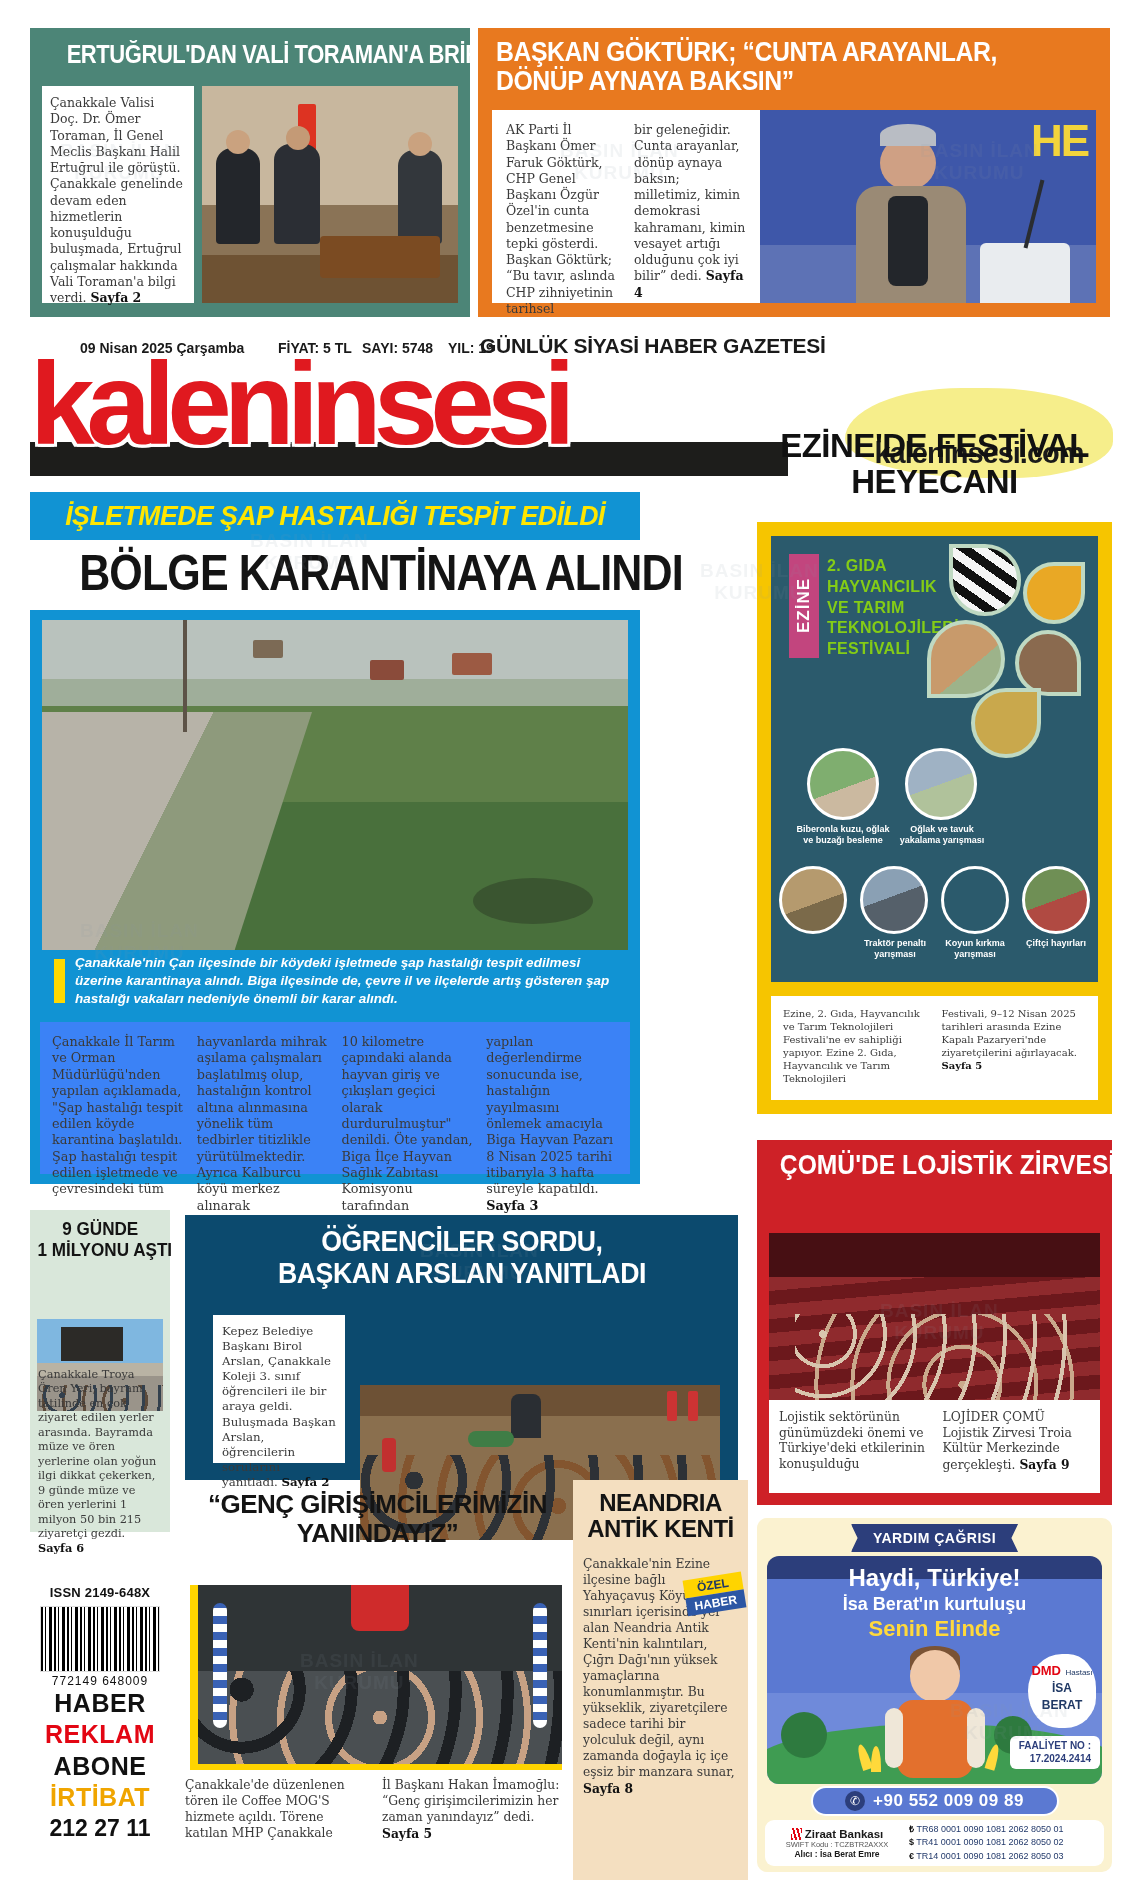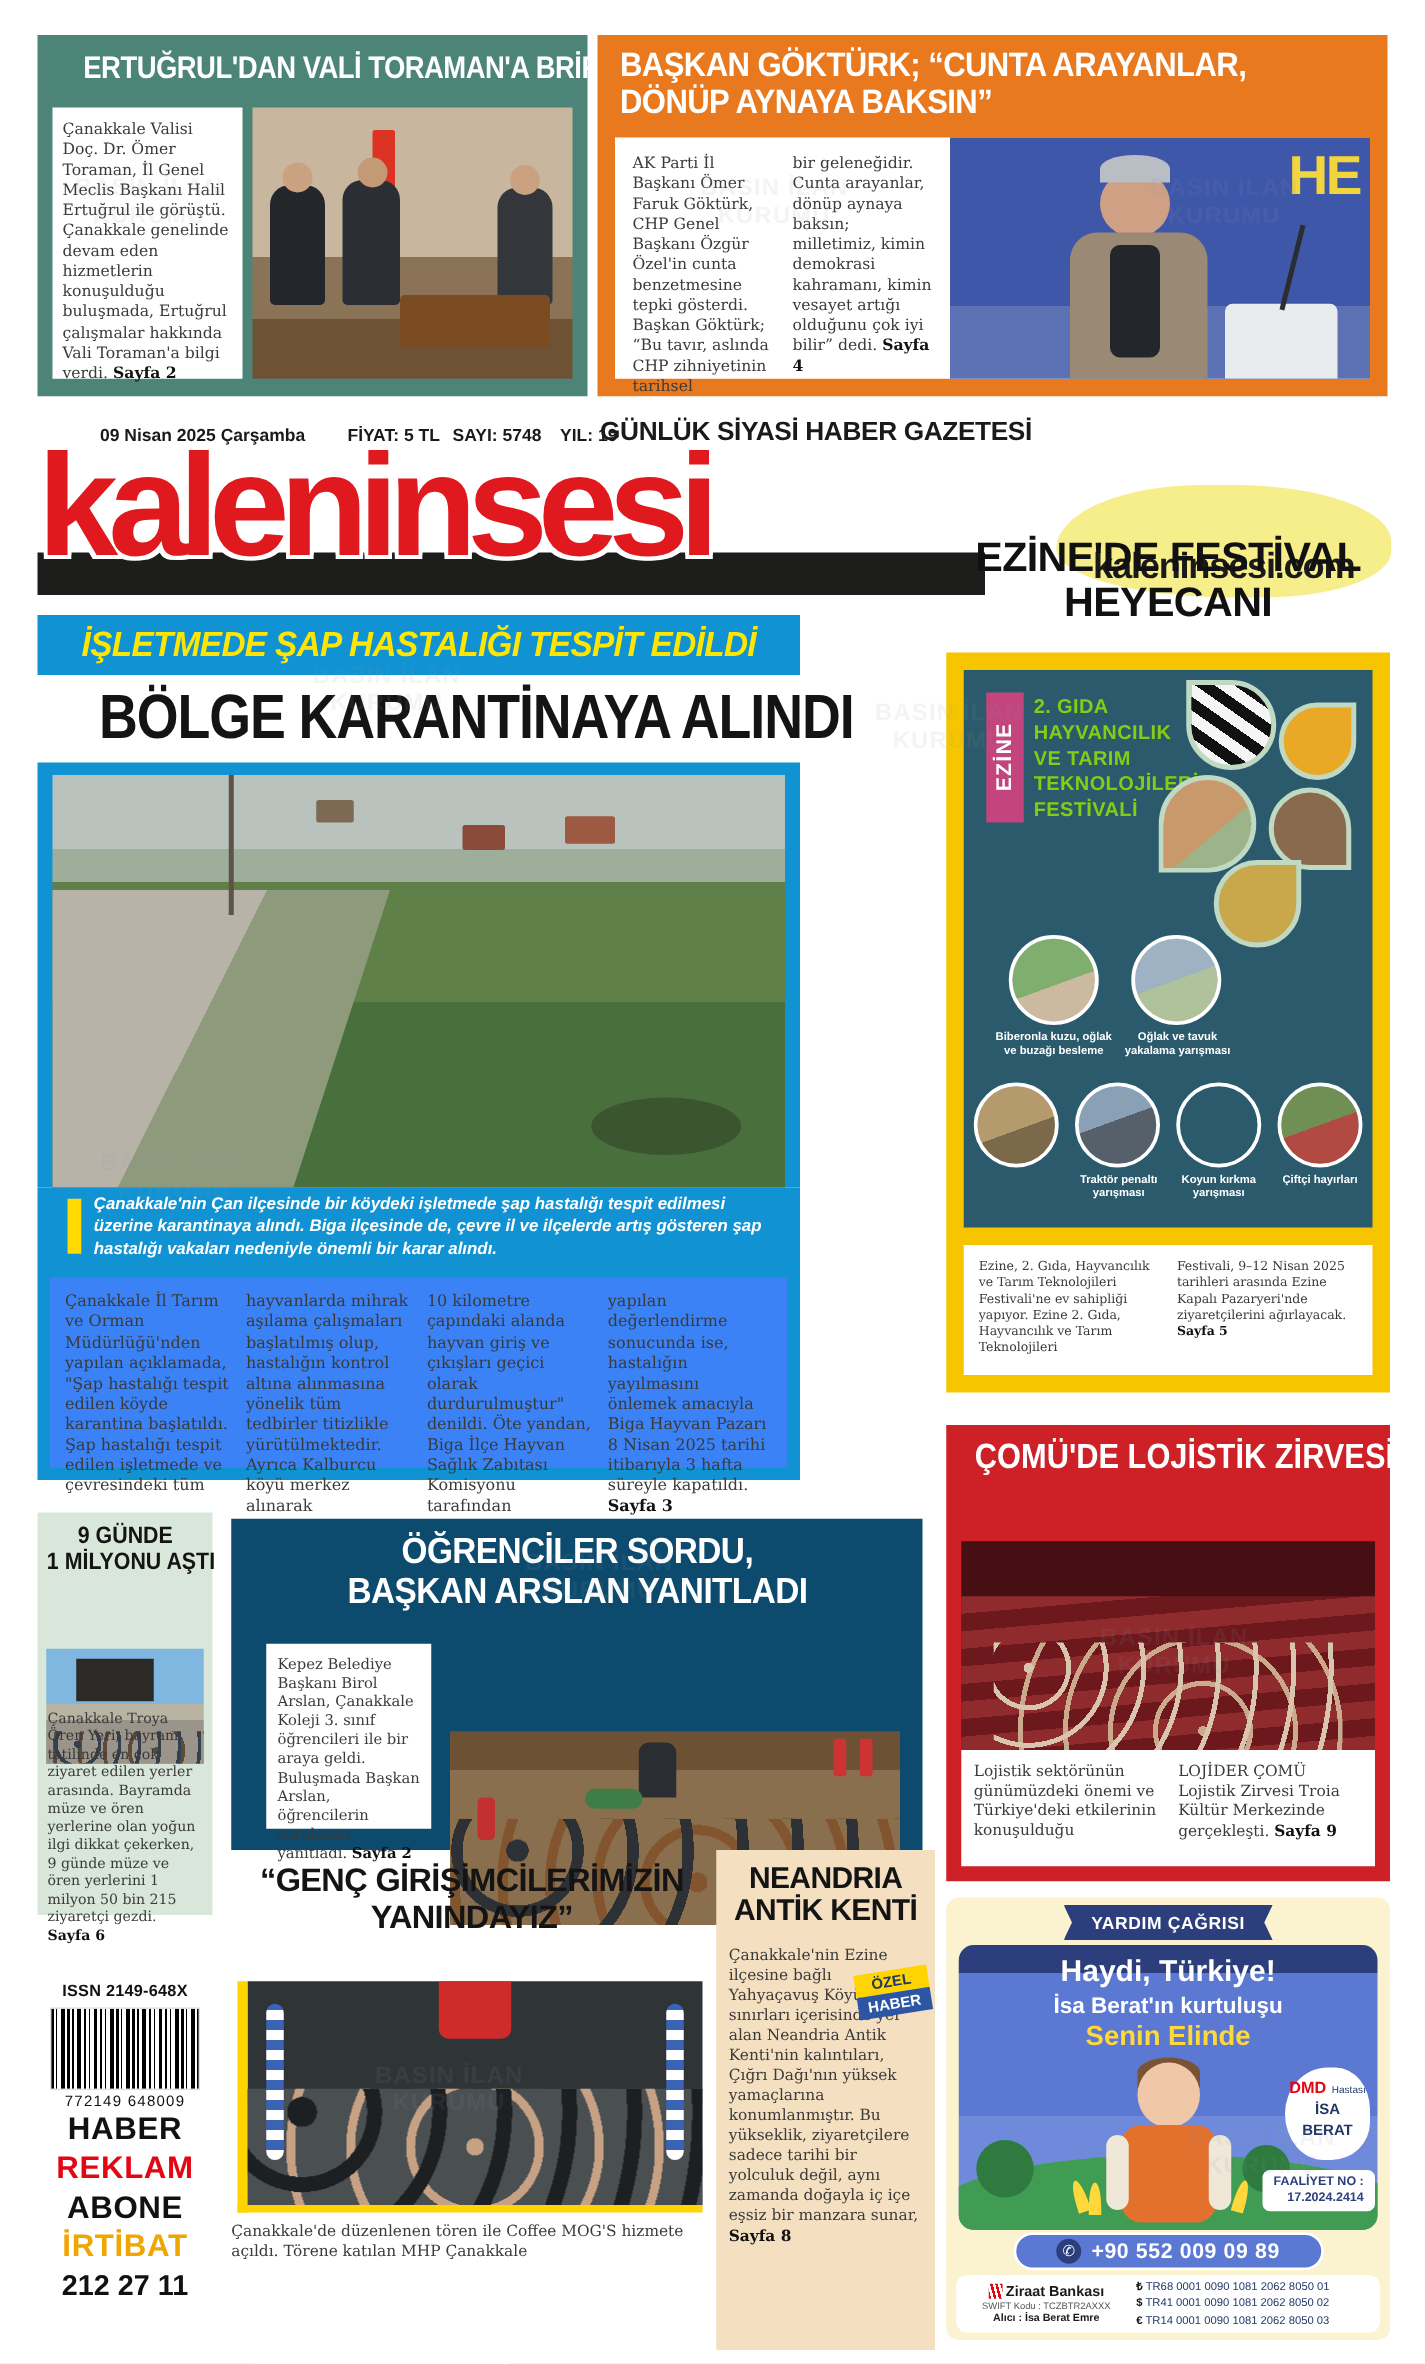--- a/index.html
+++ b/index.html
@@ -399,20 +399,22 @@
 
   <div class="abs genc-title">“GENÇ GİRİŞİMCİLERİMİZİN YANINDAYIZ”</div>
   <div class="abs genc-photo">
     <div class="abs" style="left:42%;top:0;width:58px;height:46px;background:#cf2b2b;border-radius:0 0 8px 8px;"></div>
     <div class="abs" style="left:0;bottom:0;width:100%;height:52%;background:repeating-radial-gradient(circle at 12% 20%,#1d2023 0 12px,transparent 12px 52px),repeating-radial-gradient(circle at 50% 50%,#c7a184 0 7px,transparent 7px 48px),#4a4f52;"></div>
     <div class="abs" style="left:4%;top:10%;width:14px;height:70%;background:repeating-linear-gradient(0deg,#fff 0 8px,#3a62b5 8px 16px);border-radius:7px;"></div>
     <div class="abs" style="right:4%;top:10%;width:14px;height:70%;background:repeating-linear-gradient(0deg,#fff 0 8px,#3a62b5 8px 16px);border-radius:7px;"></div>
   </div>
   <div class="abs genc-text serif">
     <div><span>Çanakkale'de düzenlenen tören ile Coffee MOG'S hizmete açıldı. Törene katılan MHP Çanakkale</span></div>
+    <div><span>İl Başkanı Hakan İmamoğlu: “Genç girişimcilerimizin her zaman yanındayız” dedi.</span>
+      <b>Sayfa 5</b></div>
   </div>
 
   <div class="abs nean">
     <h2>NEANDRIA ANTİK KENTİ</h2>
     <div class="nean-badge">
       <span class="b1">ÖZEL</span>
       <span class="b2">HABER</span>
     </div>
     <div class="nean-body serif">
       <span>Çanakkale'nin Ezine ilçesine bağlı Yahyaçavuş Köyü sınırları içerisinde yer alan Neandria Antik Kenti'nin kalıntıları, Çığrı Dağı'nın yüksek yamaçlarına konumlanmıştır. Bu yükseklik, ziyaretçilere sadece tarihi bir yolculuk değil, aynı zamanda doğayla iç içe eşsiz bir manzara sunar,</span>

